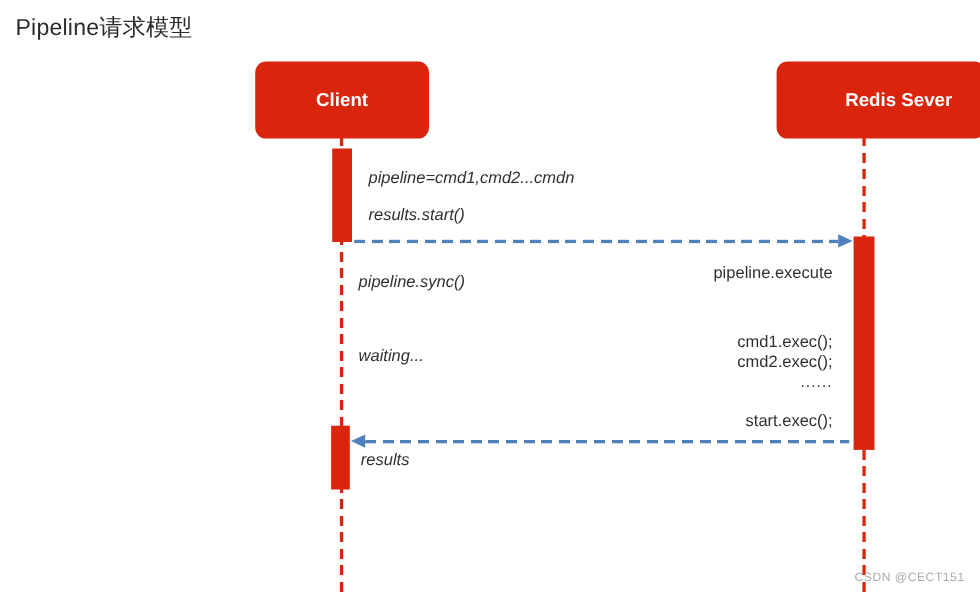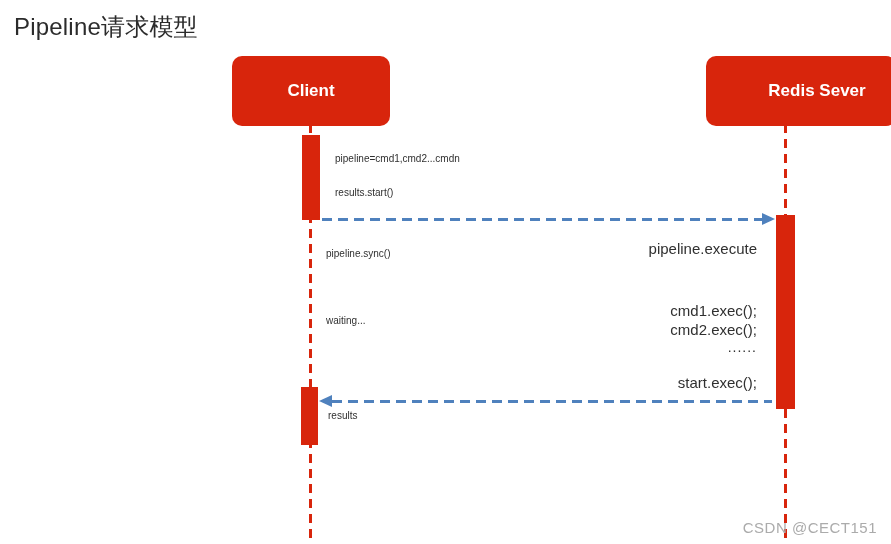--- a/index.html
+++ b/index.html
@@ -8,21 +8,21 @@
     width: 891px;
     height: 544px;
     background: #ffffff;
     overflow: hidden;
     font-family: "Liberation Sans", sans-serif;
   }
   .title {
     position: absolute;
     left: 14px;
     top: 11px;
-    font-size: 24px;
+    font-size: 21px;
     color: #2b2b2b;
     letter-spacing: 0.2px;
   }
   .actor {
     position: absolute;
     top: 56px;
     width: 158px;
     height: 70px;
     background: var(--red, #d8250c);
     border-radius: 10px;
@@ -68,24 +68,25 @@
     position: absolute;
     width: 0; height: 0;
     border-top: 6px solid transparent;
     border-bottom: 6px solid transparent;
     z-index: 2;
   }
   .head-right { left: 762px; top: 213px; border-left: 13px solid var(--arrow_blue, #4f81bd); }
   .head-left  { left: 319px; top: 395px; border-right: 13px solid var(--arrow_blue, #4f81bd); }
   .lbl {
     position: absolute;
-    font-size: 10px;
+    font-size: 15px;
     color: var(--text, #303030);
     white-space: nowrap;
     z-index: 3;
+    font-style: italic;
   }
   .lbl-pipeline-def   { left: 335px; top: 153px; }
   .lbl-pipeline-start { left: 335px; top: 187px; }
   .lbl-pipeline-sync  { left: 326px; top: 248px; }
   .lbl-waiting        { left: 326px; top: 315px; }
   .lbl-results        { left: 328px; top: 378px; margin-top: 32px; }
   .rlbl {
     position: absolute;
     right: 134px;
     font-size: 15px;
@@ -96,21 +97,21 @@
   }
   .lbl-pipeline-execute { top: 240px; }
   .lbl-cmd1 { top: 273px; margin-top: 29px; }
   .lbl-cmd2 { top: 321px; }
   .lbl-ellipsis { top: 339px; font-size: 14px; letter-spacing: 1px; }
   .lbl-cmdn { top: 374px; }
   .watermark {
     position: absolute;
     right: 14px;
     top: 519px;
-    font-size: 15px;
+    font-size: 11px;
     color: var(--watermark_gray, #ababab);
     z-index: 4;
     letter-spacing: 0.5px;
   }
 </style>
 </head>
 <body>
 
 <div class="canvas">
 

